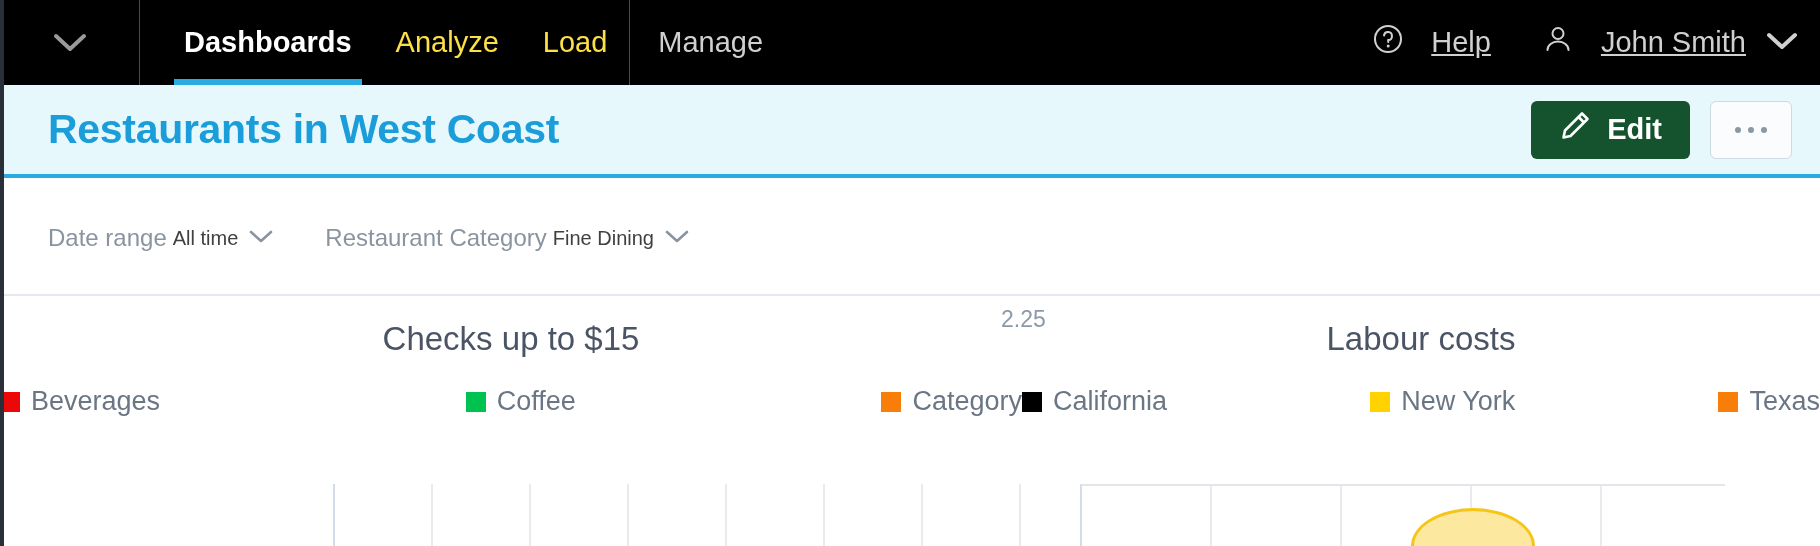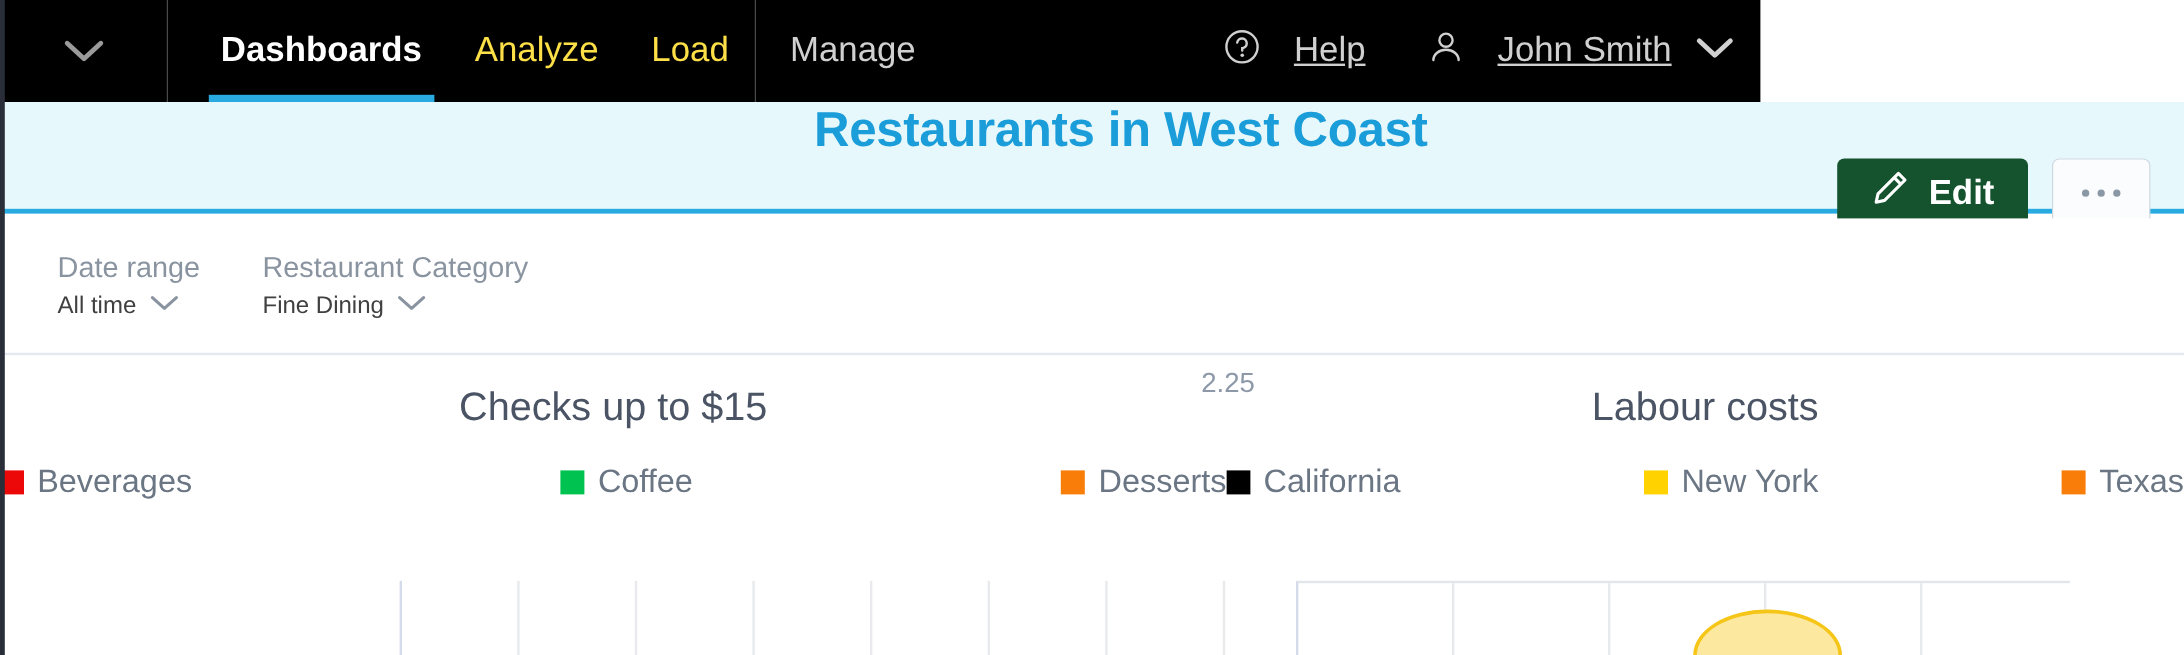--- a/index.html
+++ b/index.html
@@ -26,21 +26,21 @@
     left: 0; top: 0;
     width: 4px; height: 546px;
     background: #2a2e39;
     z-index: 40;
   }
 
   
   .topnav {
     position: absolute;
     left: 0; top: 0;
-    width: 1467px; height: 85px;
+    width: 1820px; height: 85px;
     background: #000000;
     display: flex;
     align-items: stretch;
   }
 
   .nav-caret-cell {
     width: 140px;
     display: flex;
     align-items: center;
     justify-content: center;
@@ -116,21 +116,20 @@
 
   
   .titlebar {
     position: absolute;
     left: 0; top: 85px;
     width: 1820px; height: 93px;
     background: #e7f8fd;
     border-bottom: 4px solid #29abe2;
     display: flex;
     align-items: center;
-    flex-direction: column;
   }
 
   .dash-title {
     margin-left: 48px;
     font-size: 41px;
     font-weight: bold;
     color: #1b9dd9;
     letter-spacing: -0.3px;
     white-space: nowrap;
   }
@@ -182,21 +181,21 @@
     left: 0; top: 182px;
     width: 1820px; height: 114px;
     background: #ffffff;
     border-bottom: 2px solid #e4e8ef;
     display: flex;
     align-items: center;
   }
 
   .filter {
     display: flex;
-    flex-direction: column;
+    flex-direction: row;
     justify-content: center;
     gap: 6px;
   }
   .filter.first { margin-left: 48px; }
   .filter.second { margin-left: 52px; }
 
   .filter-label {
     font-size: 24px;
     color: #8a94a0;
     white-space: nowrap;
@@ -445,21 +444,21 @@
         <div class="legend-entry">
           <span class="legend-swatch" style="background:#ec0808"></span>
           <span class="legend-text">Beverages</span>
         </div>
         <div class="legend-entry">
           <span class="legend-swatch" style="background:#00c250"></span>
           <span class="legend-text">Coffee</span>
         </div>
         <div class="legend-entry">
           <span class="legend-swatch" style="background:#f97d09"></span>
-          <span class="legend-text">Desserts</span>
+          <span class="legend-text">Category</span>
         </div>
       </div>
 
       <div class="plot-left">
         <div class="vline axis" style="left:0px"></div>
         <div class="vline" style="left:98px"></div>
         <div class="vline" style="left:196px"></div>
         <div class="vline" style="left:294px"></div>
         <div class="vline" style="left:392px"></div>
         <div class="vline" style="left:490px"></div>

